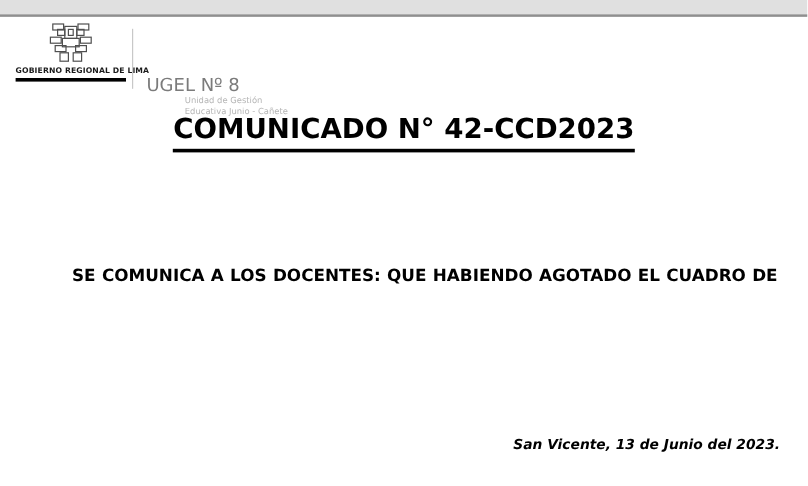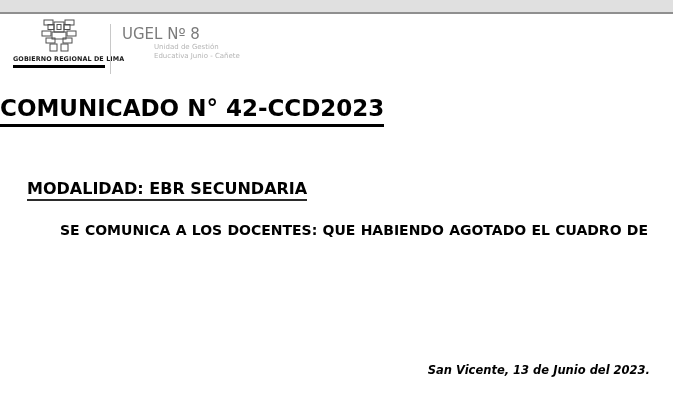--- a/index.html
+++ b/index.html
@@ -51,33 +51,34 @@
     height: 50px;
     width: 0;
     border-left: 1px solid #c8c8c8;
   }
   .ugel-block { position: absolute; left: 122px; top: 25px; }
   .ugel-title {
     font-size: 15px;
     color: #7b7b7b;
     line-height: 18px;
     font-weight: 400;
+    margin-top: 37px;
   }
   .ugel-sub {
     font-size: 7px;
     color: #b5b5b5;
     line-height: 8.5px;
     margin-left: 32px;
   }
   
   .doc-title-wrap {
     position: absolute;
     top: 95px;
     left: 0; right: 0;
-    text-align: left;
+    text-align: center;
   }
   .doc-title {
     font-size: 23px;
     font-weight: bold;
     color: #000000;
     border-bottom: 3px solid #000000;
     padding-bottom: 3px;
   }
   .modality-wrap {
     position: absolute;
@@ -149,23 +150,20 @@
   <div class="ugel-block">
     <div class="ugel-title">UGEL Nº 8</div>
     <div class="ugel-sub">Unidad de Gestión</div>
     <div class="ugel-sub">Educativa Junio - Cañete</div>
   </div>
 
   <div class="doc-title-wrap">
     <span class="doc-title">COMUNICADO N° 42-CCD2023</span>
   </div>
 
-  <div class="modality-wrap">
-    <span class="modality">MODALIDAD: EBR SECUNDARIA</span>
-  </div>
 
   <div class="body-text">
     <div class="body-line">SE COMUNICA A LOS DOCENTES: QUE HABIENDO AGOTADO EL CUADRO DE</div>
   </div>
 
   <div class="date-line">San Vicente, 13 de Junio del 2023.</div>
 
 </div>
 
 </body></html>

